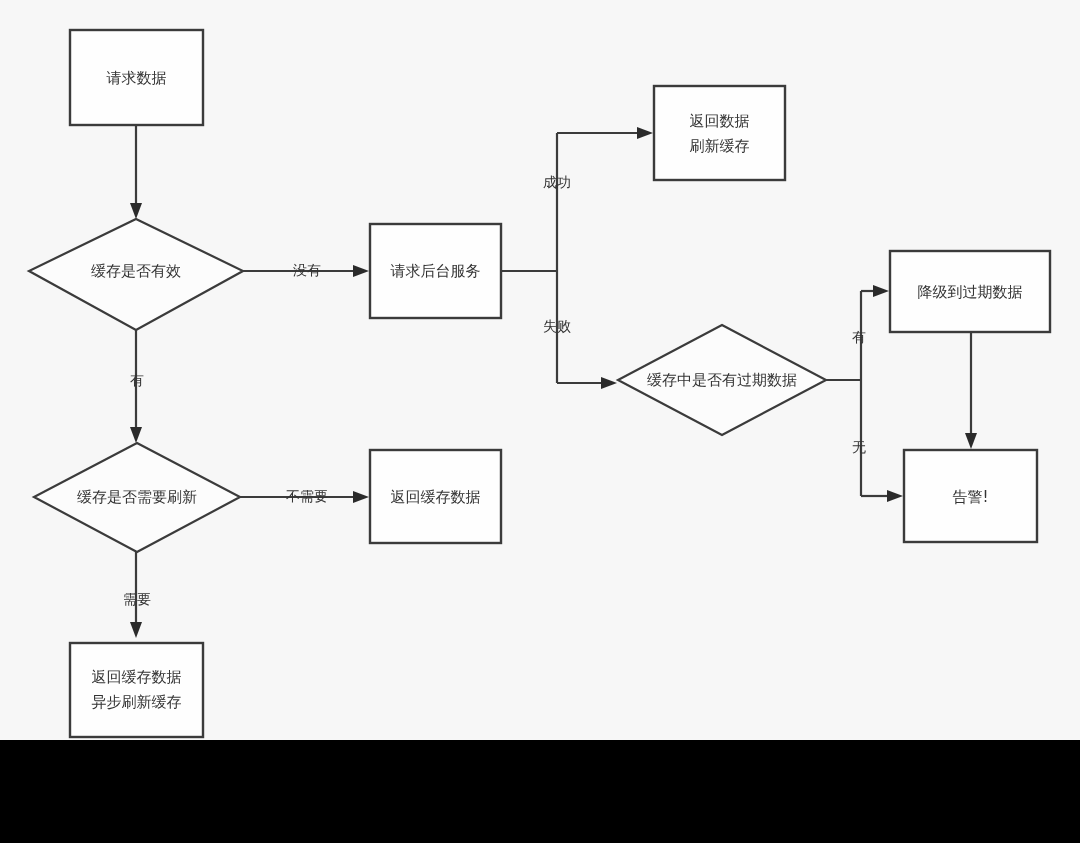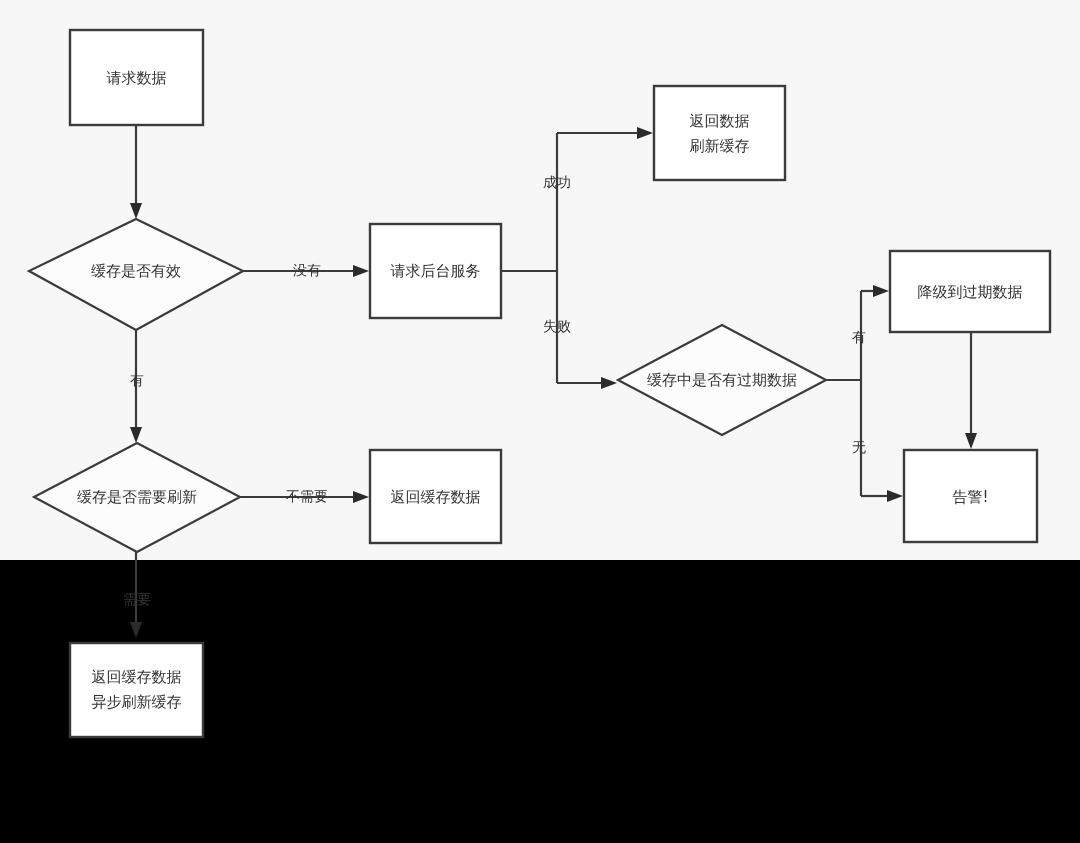--- a/index.html
+++ b/index.html
@@ -13,21 +13,21 @@
     height: 843px;
     background: #000000;
     overflow: hidden;
     font-family: "DejaVu Sans", "Liberation Sans", sans-serif;
   }
   #sheet {
     position: absolute;
     left: 0;
     top: 0;
     width: 1080px;
-    height: 560px;
+    height: 740px;
     background: #f7f7f7;
   }
   #flow-svg {
     position: absolute;
     left: 0;
     top: 0;
     width: 1080px;
     height: 776px;
   }
   .node-text {

